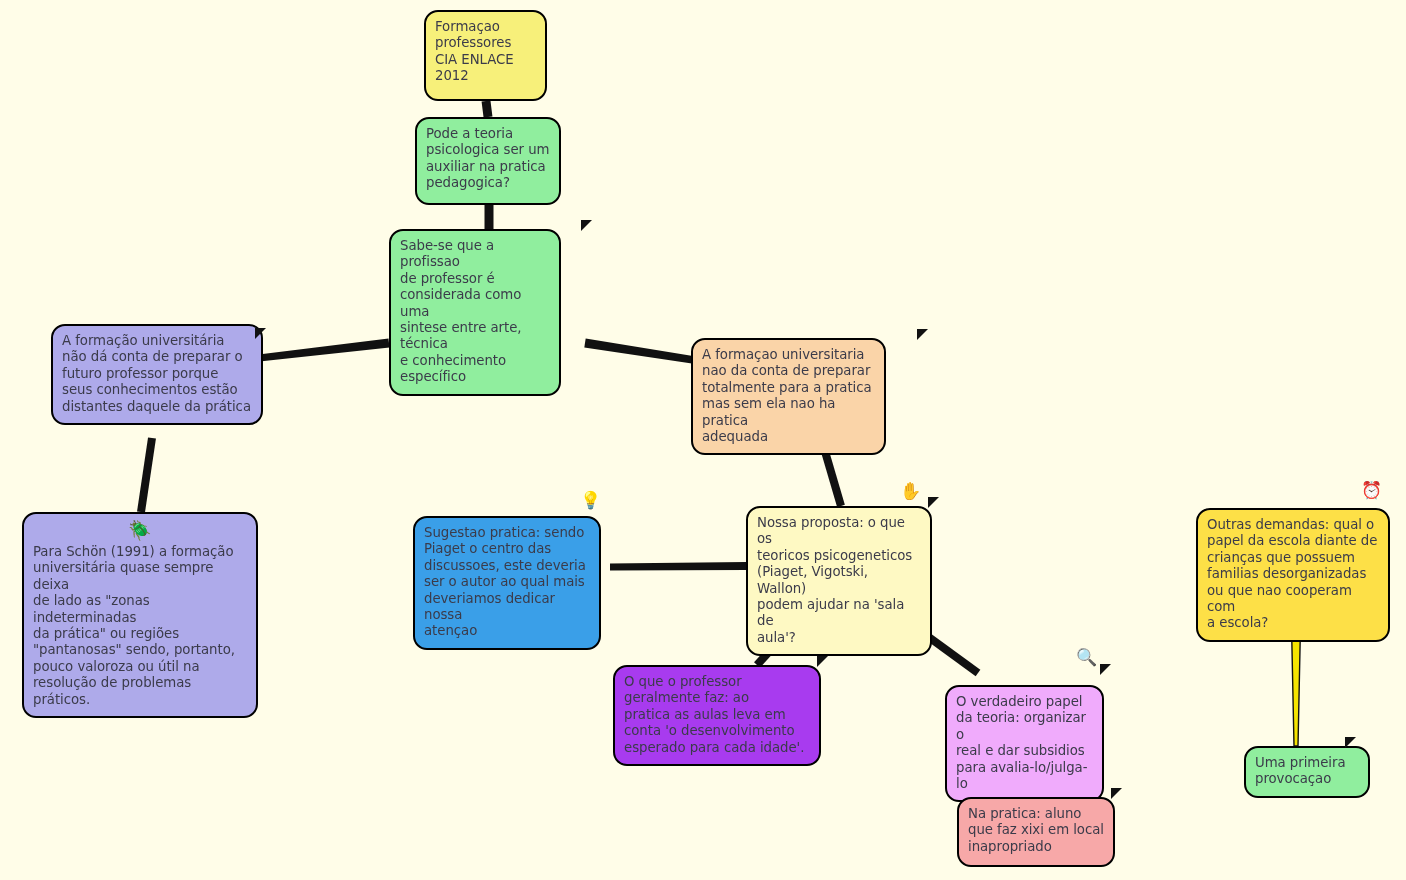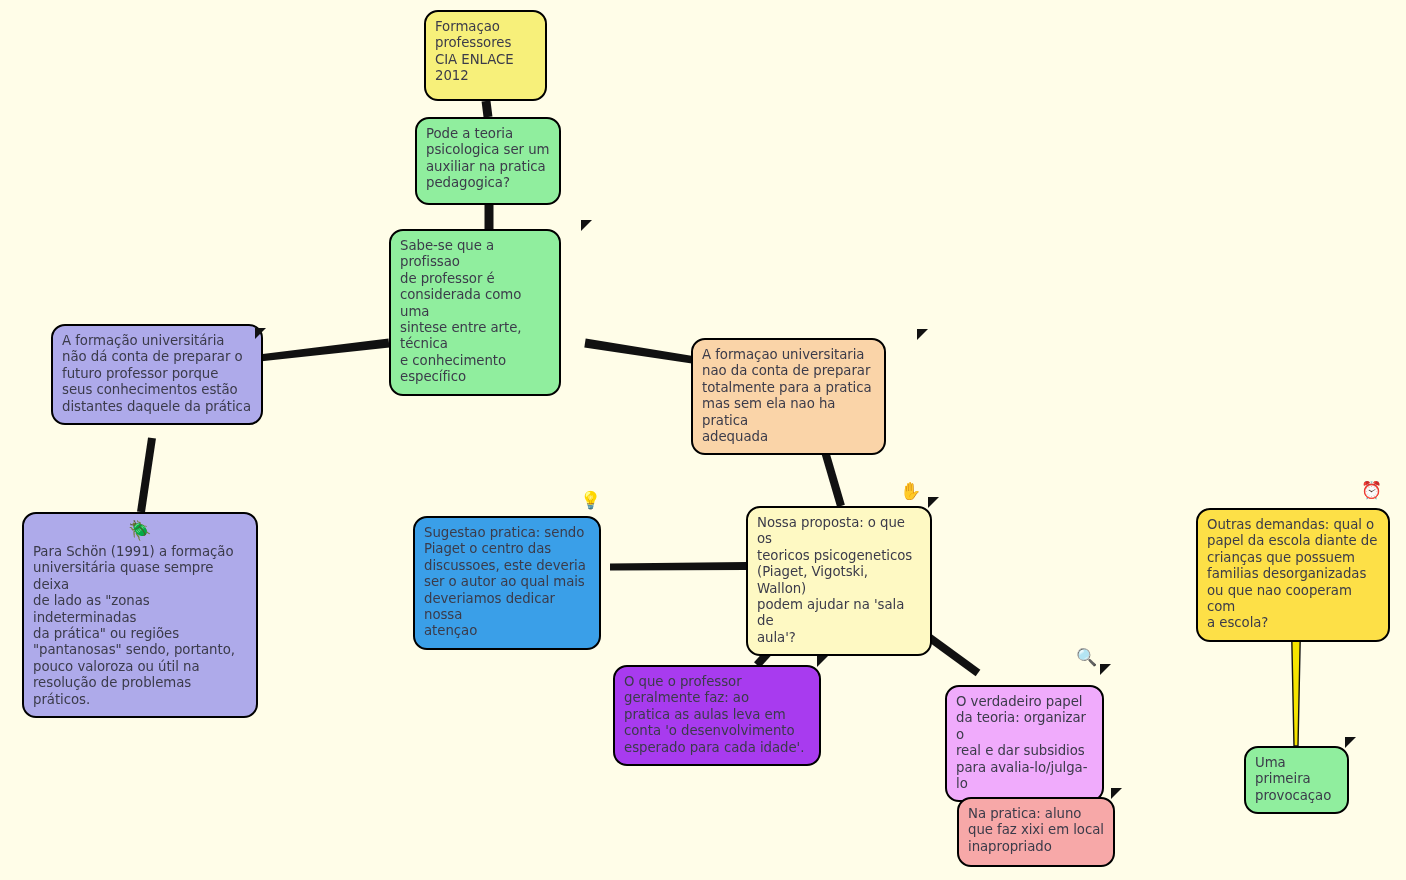--- a/index.html
+++ b/index.html
@@ -183,19 +183,19 @@
       <div class="fold" style="left: 1111px; top: 788px;"></div>
       <div class="node" style="left: 1196px; top: 508px; width: 194px; min-height: 117px; background: #fde047;">
         <span class="txt">Outras demandas: qual o
 papel da escola diante de
 crianças que possuem
 familias desorganizadas
 ou que nao cooperam com
 a escola?</span>
       </div>
       <div class="icon-badge" style="left: 1361px; top: 479px;">⏰</div>
-      <div class="node" style="left: 1244px; top: 746px; width: 105px; min-height: 52px; background: rgb(144, 238, 158);">
+      <div class="node" style="left: 1244px; top: 746px; width: 126px; min-height: 52px; background: rgb(144, 238, 158);">
         <span class="txt">Uma primeira
 provocaçao</span>
       </div>
       <div class="fold" style="left: 1345px; top: 737px;"></div>
     </div>
 </div>
 
 </body></html>

